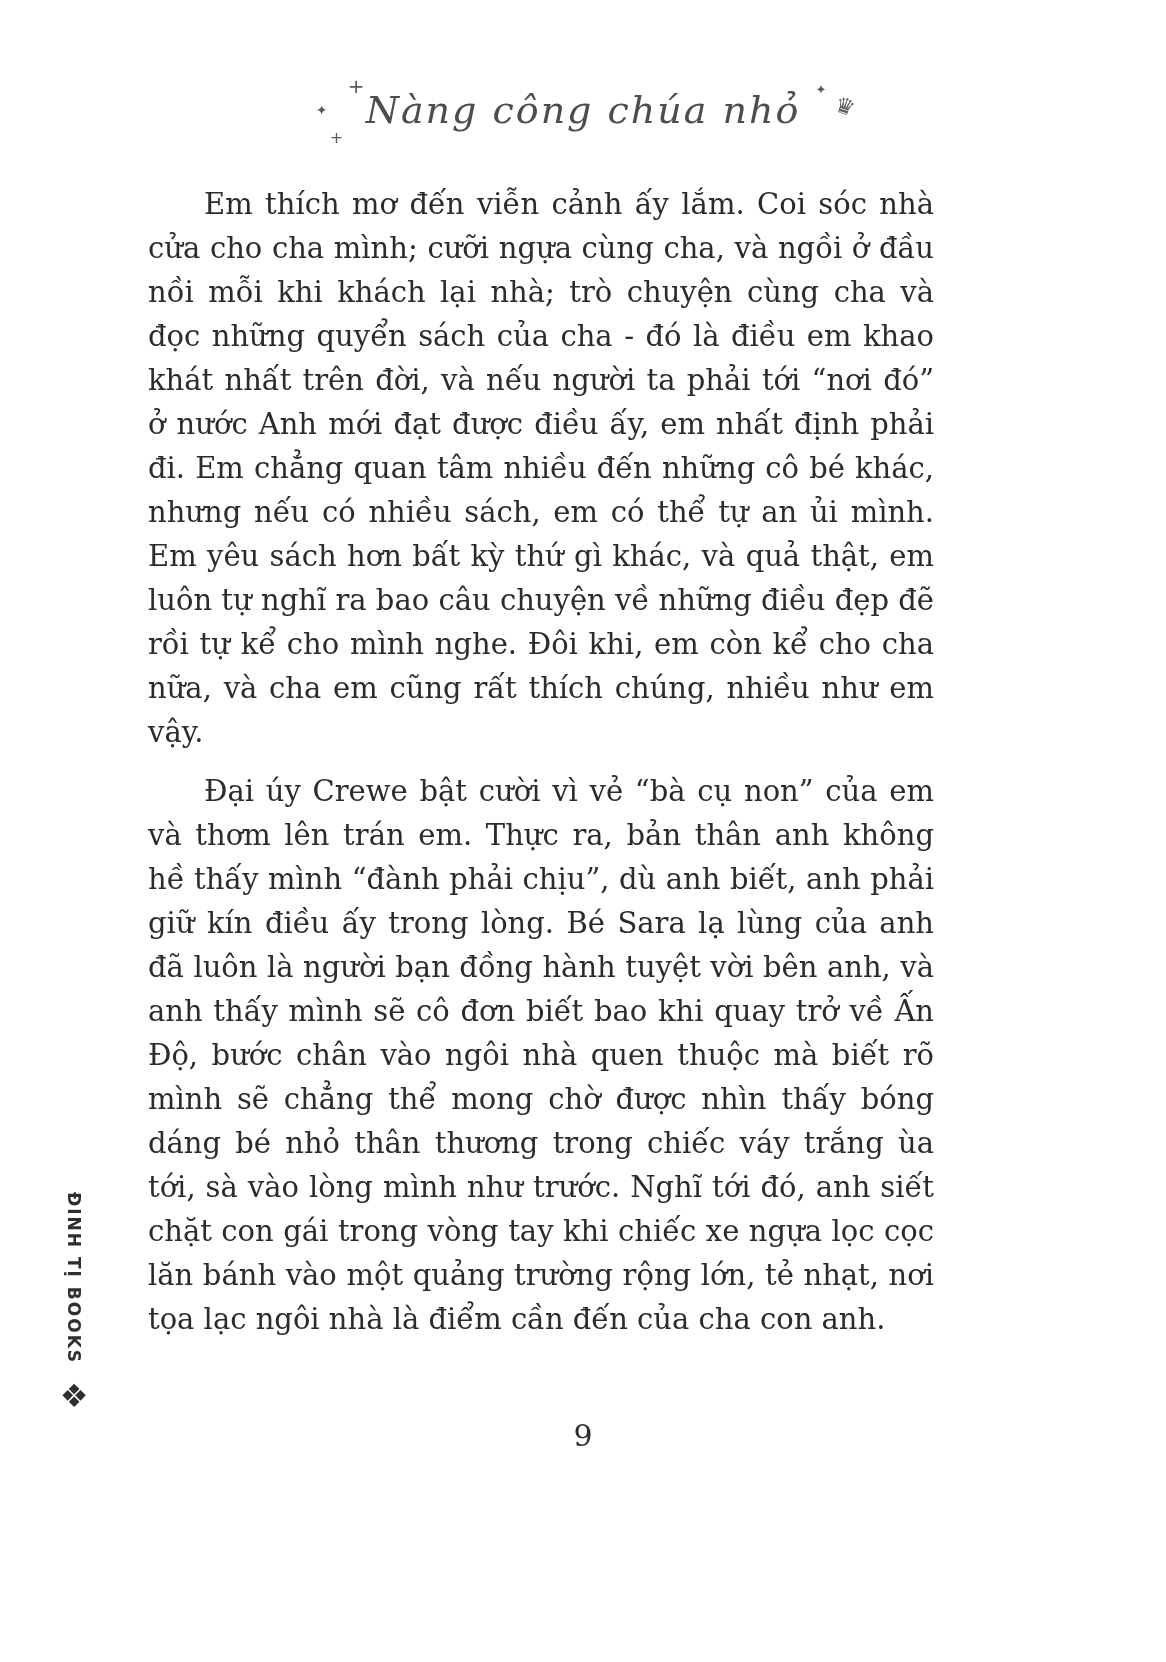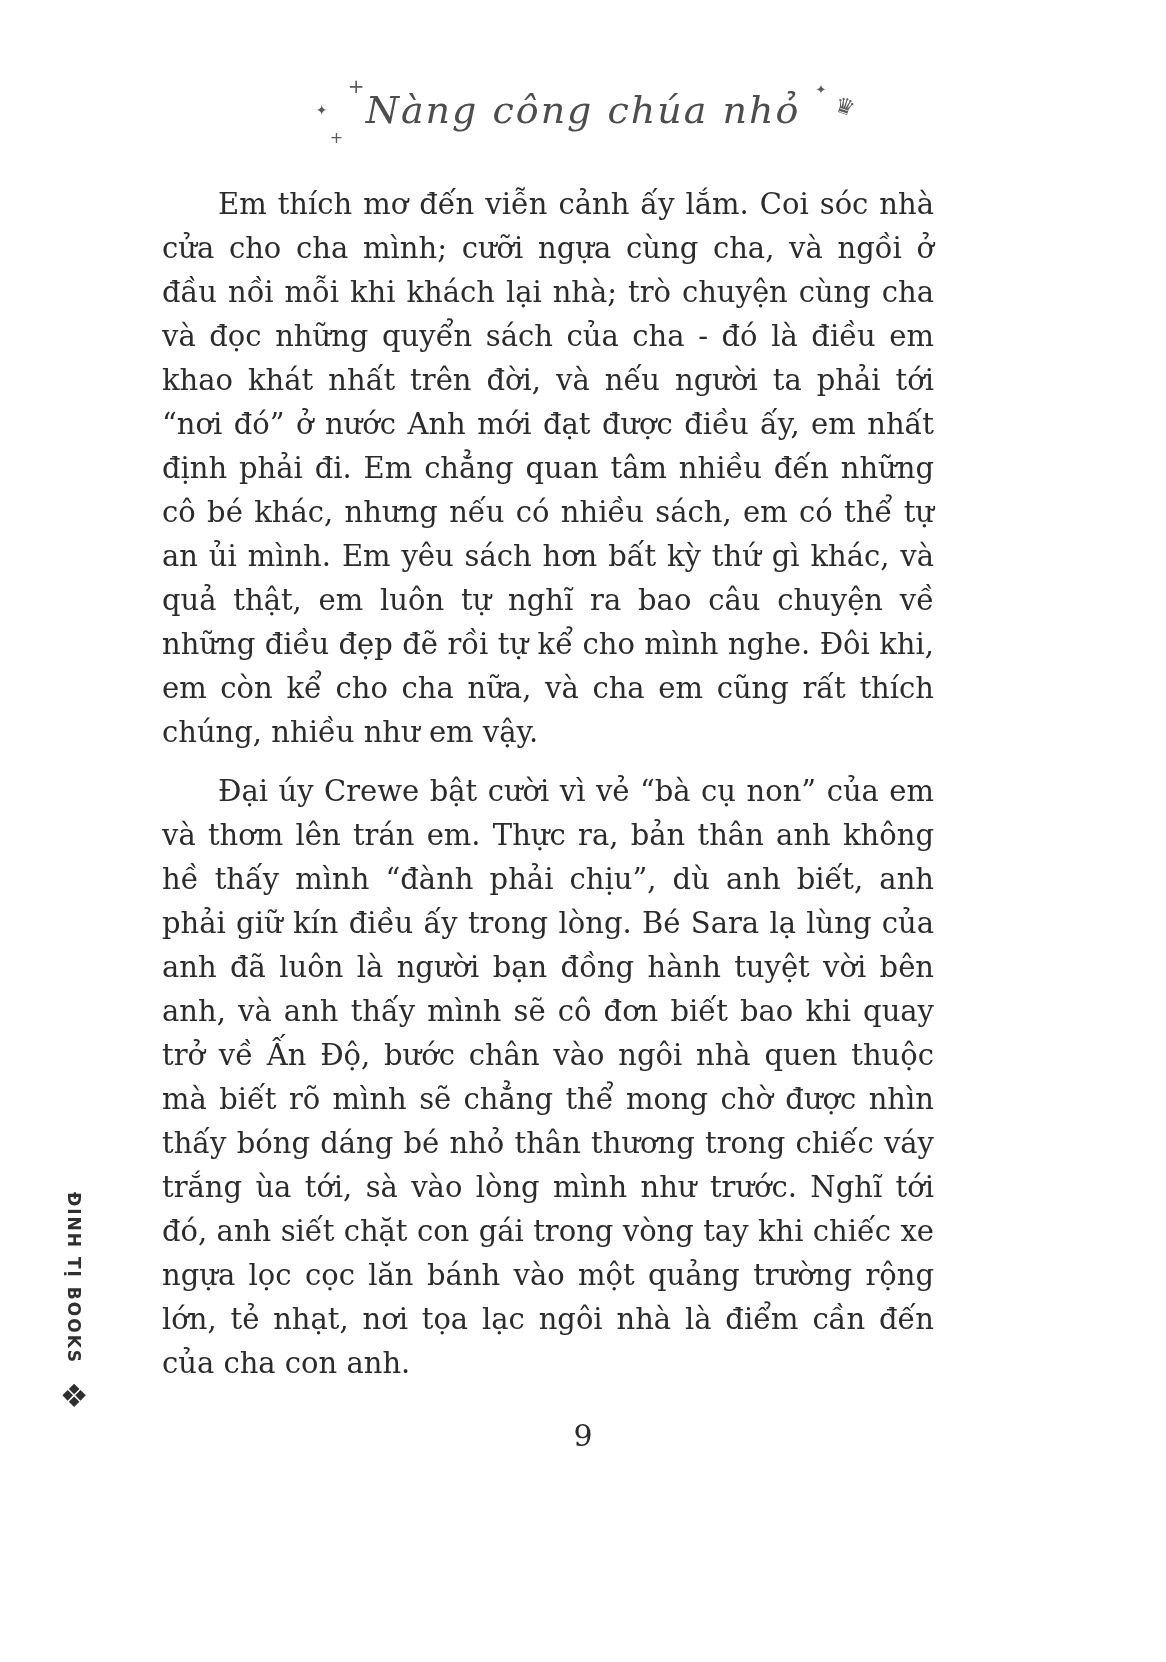--- a/index.html
+++ b/index.html
@@ -58,21 +58,21 @@
     position: absolute;
     top: 182px;
     left: 148px;
     width: 786px;
     font-size: 29px;
     line-height: 44px;
     text-align: justify;
     color: #2b2b2b;
   }
   .body-text p {
-    margin: 0 0 15px 14px;
+    margin: 0 0 15px 0;
     text-indent: 56px;
   }
 
   
   .publisher {
     position: absolute;
     left: 52px;
     top: 1192px;
     width: 44px;
     display: flex;

